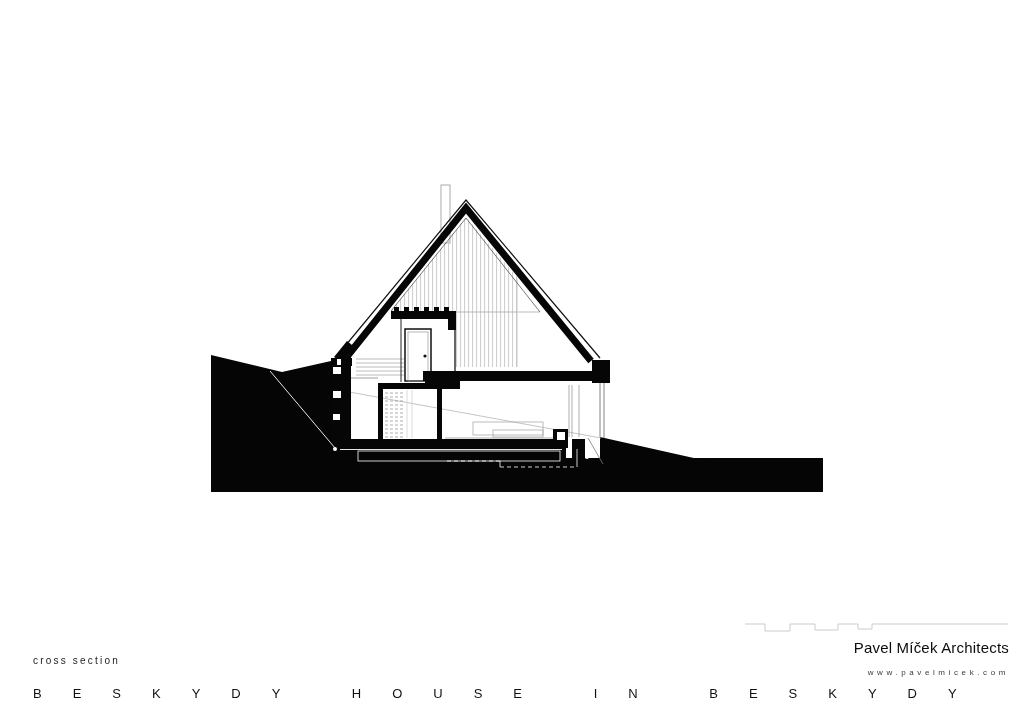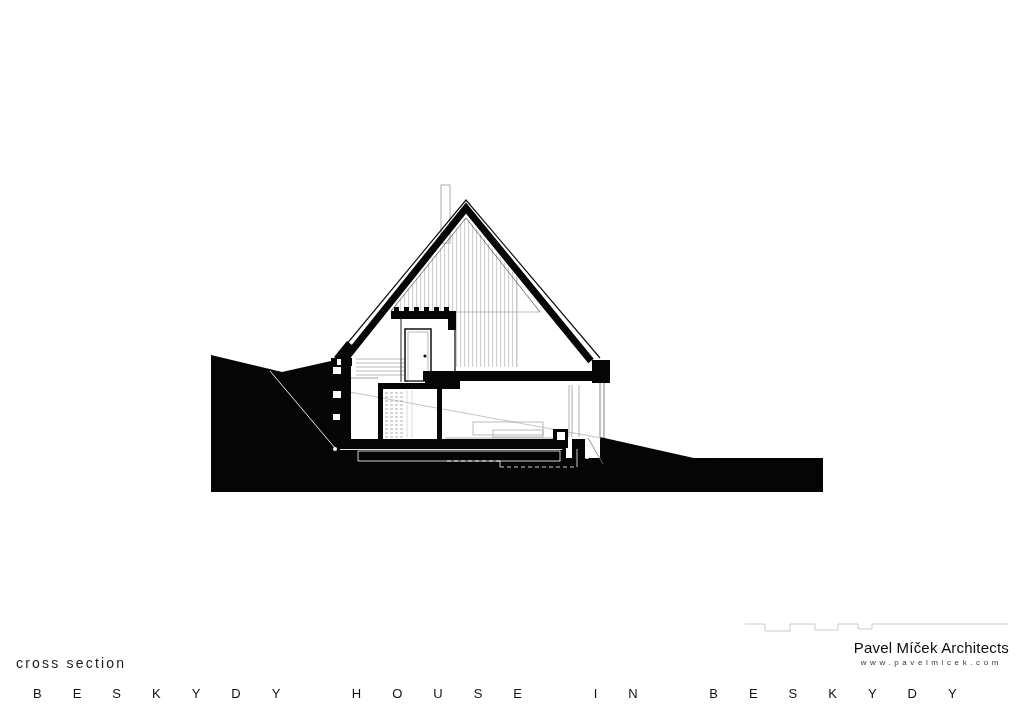--- a/index.html
+++ b/index.html
@@ -3,35 +3,35 @@
 <meta charset="utf-8">
 <style>
   html,body{margin:0;padding:0;}
   body{
     width:1024px;height:717px;position:relative;overflow:hidden;
     background:#ffffff;
     font-family:"Liberation Sans","DejaVu Sans",sans-serif;
   }
   .sheet-text{position:absolute;white-space:nowrap;}
   .caption{
-    left:16px;top:655px;
-    font-size:14px;letter-spacing:2.2px;color:#1c1c1c;
+    left:33px;top:655px;
+    font-size:10px;letter-spacing:2.2px;color:#1c1c1c;
   }
   .big-title{
     left:33px;top:686px;
     font-size:13px;letter-spacing:31px;word-spacing:6px;color:#111;
   }
   .architect-block{
-    position:absolute;right:15px;top:640px;text-align:center;
+    position:absolute;right:15px;top:640px;text-align:right;
   }
   .architect-name{
     font-size:15px;color:#0c0c0c;letter-spacing:0.2px;line-height:1.1;
   }
   .architect-site{
-    margin-top:1px;font-size:8px;letter-spacing:3.6px;color:#3a3a3a;
+    margin-top:11px;font-size:8px;letter-spacing:3.6px;color:#3a3a3a;
   }
   svg{position:absolute;left:0;top:0;}
 </style>
 </head>
 <body>
 
 <svg width="1024" height="717" viewBox="0 0 1024 717">
   <defs>
     <pattern id="vhatch" width="4" height="6" patternUnits="userSpaceOnUse">
       <line x1="0.6" y1="0" x2="0.6" y2="6" stroke="#c5c5c5" stroke-width="0.9"></line>

